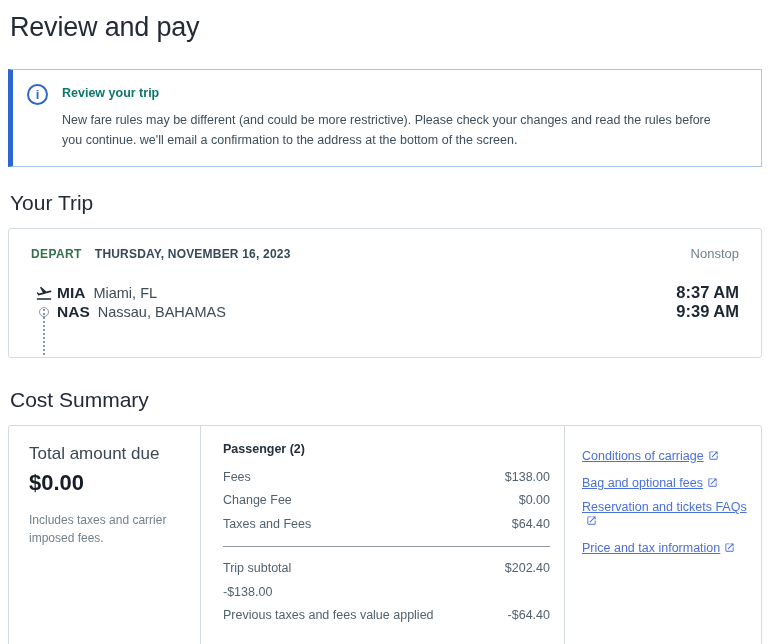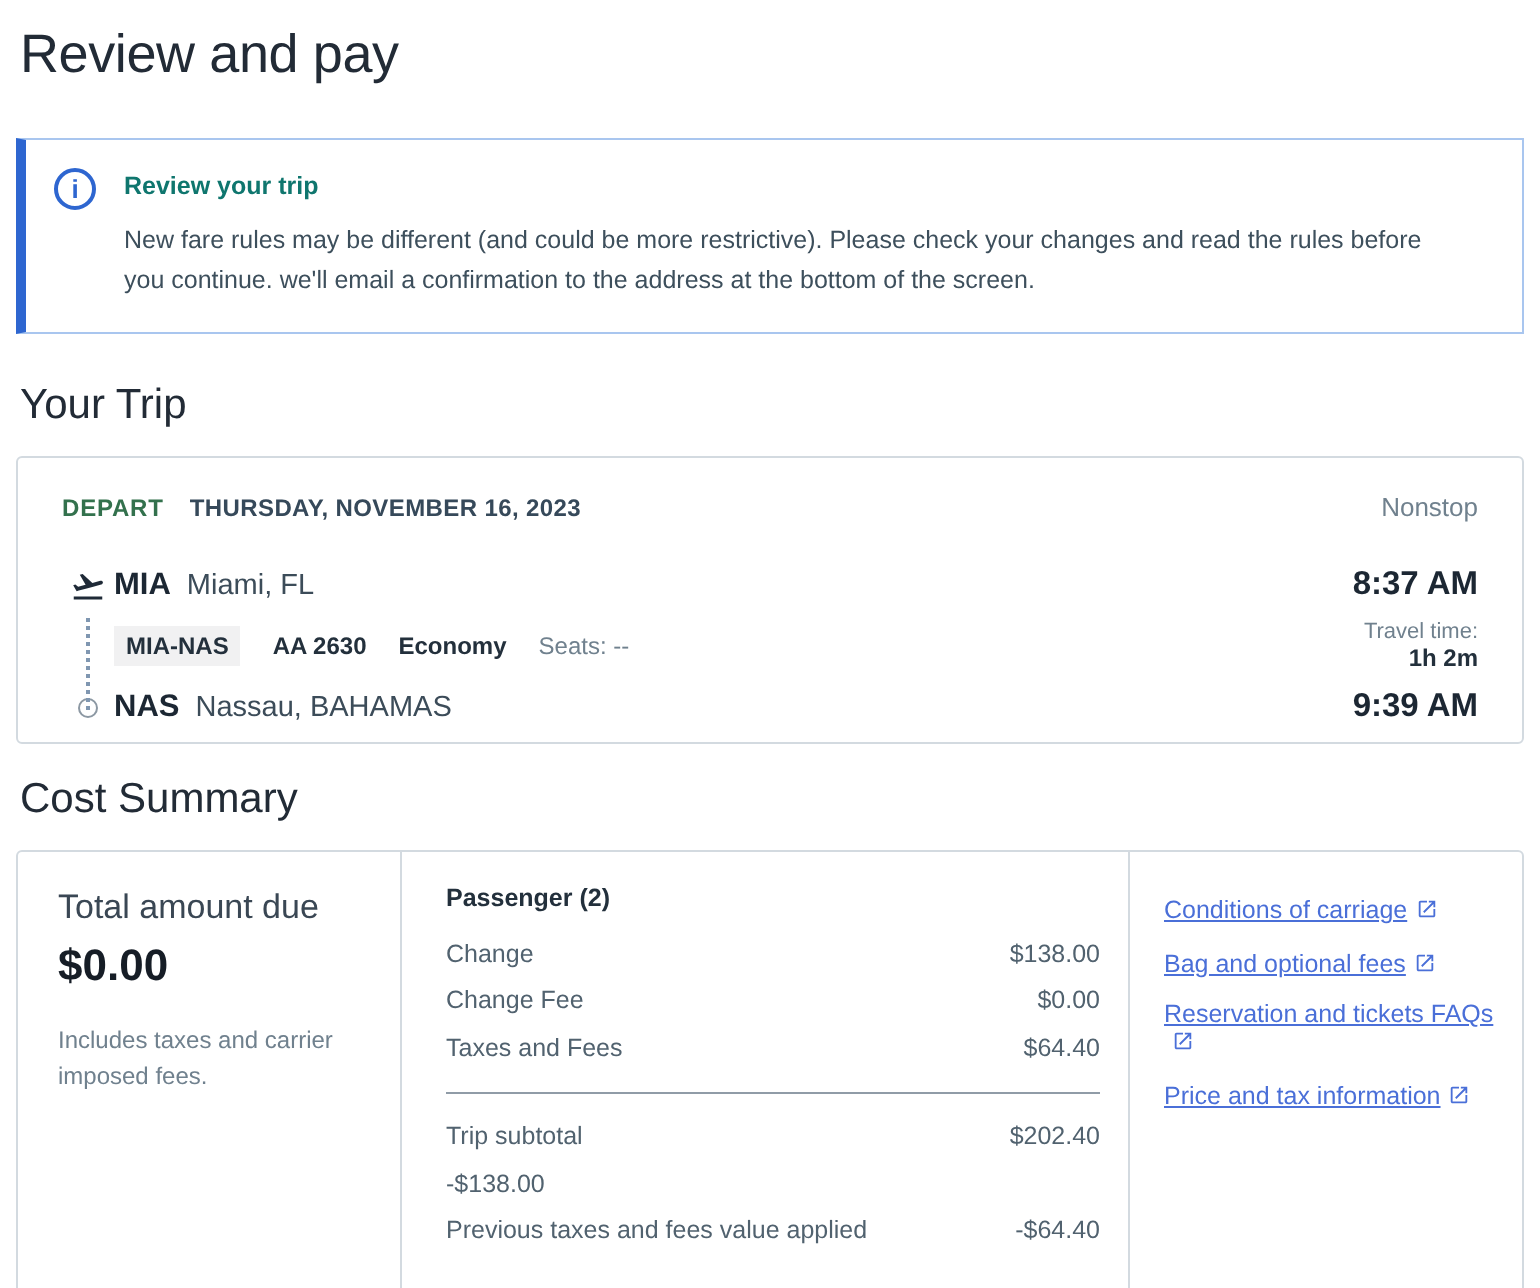--- a/index.html
+++ b/index.html
@@ -38,21 +38,21 @@
     margin-top: 1px;
   }
   .alert-title { font-size: 12.5px; font-weight: 700; color: #0f766e; margin: 3px 0 10px 0; }
   .alert-body  { font-size: 12.5px; color: #3d4f5c; line-height: 1.6; padding-right: 18px; }
   
   .card {
     border: 1px solid #d3dae0; border-radius: 3px;
     background: #fff;
   }
   
-  .trip-card { padding: 17px 22px 8px 22px; margin-bottom: 16px; }
+  .trip-card { padding: 17px 22px 36px 22px; margin-bottom: 30px; }
   .trip-header { display: flex; align-items: baseline; margin-bottom: 22px; }
   .depart-label { font-size: 12px; font-weight: 700; color: #33714d; letter-spacing: 0.4px; }
   .depart-date  { font-size: 12px; font-weight: 700; color: #36495a; margin-left: 13px; letter-spacing: 0.2px; }
   .stops        { font-size: 13px; color: #70818e; margin-left: auto; }
   .itin { position: relative; }
   .itin-row { display: flex; align-items: center; }
   .itin-row.mid { min-height: 42px; }
   .icon-col { width: 26px; flex: 0 0 26px; display: flex; justify-content: center; align-items: center; }
   .plane-icon svg { display: block; }
   .dest-circle {
@@ -132,32 +132,20 @@
     <div class="itin-row">
       <span class="icon-col plane-icon">
         <svg width="18" height="18" viewBox="0 0 24 24" fill="#1f2a37">
             <path d="M2.5 19h19v2h-19v-2zm19.57-9.36c-.21-.8-1.04-1.28-1.84-1.06L14.92 10 8.46 3.98l-1.93.51 3.87 6.7-4.97 1.33-1.84-1.45-1.45.39 1.62 2.8.68 1.18 1.41-.38 5.31-1.42 4.35-1.16 5.31-1.42c.81-.23 1.28-1.05 1.07-1.86z"></path>
           </svg>
       </span>
       <span class="airport-code">MIA</span>
       <span class="airport-city">Miami, FL</span>
       <span class="time">8:37 AM</span>
     </div>
-    <div class="itin-row mid">
-      <div class="seg-details">
-        <span class="seg-chip">MIA-NAS</span>
-        <span class="seg-flight">AA 2630</span>
-        <span class="seg-cabin">Economy</span>
-        <span class="seg-seats">Seats: --</span>
-      </div>
-      <div class="travel-time">
-        <div class="travel-time-label">Travel time:</div>
-        <div class="travel-time-value">1h 2m</div>
-      </div>
-    </div>
     <div class="itin-row">
       <span class="icon-col">
           <span class="dest-circle"></span>
         </span>
       <span class="airport-code">NAS</span>
       <span class="airport-city">Nassau, BAHAMAS</span>
       <span class="time">9:39 AM</span>
     </div>
   </div>
 </div>
@@ -168,21 +156,21 @@
   <div class="cost-left">
     <div class="total-due-label">Total amount due</div>
     <div class="total-due-value">$0.00</div>
     <div class="total-due-note">Includes taxes and carrier imposed fees.</div>
   </div>
 
   <div class="cost-mid">
     <div class="passenger-header">Passenger (2)</div>
 
     <div class="cost-row">
-      <span class="lbl">Change</span>
+      <span class="lbl">Fees</span>
       <span class="val">$138.00</span>
     </div>
     <div class="cost-row">
       <span class="lbl">Change Fee</span>
       <span class="val">$0.00</span>
     </div>
     <div class="cost-row">
       <span class="lbl">Taxes and Fees</span>
       <span class="val">$64.40</span>
     </div>

